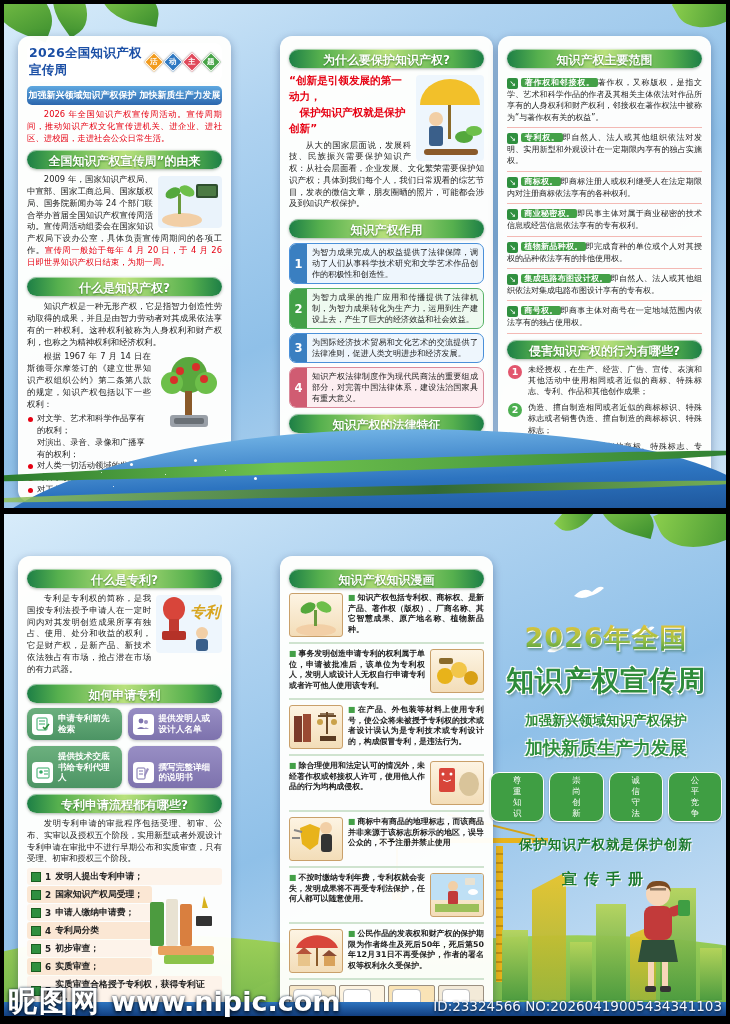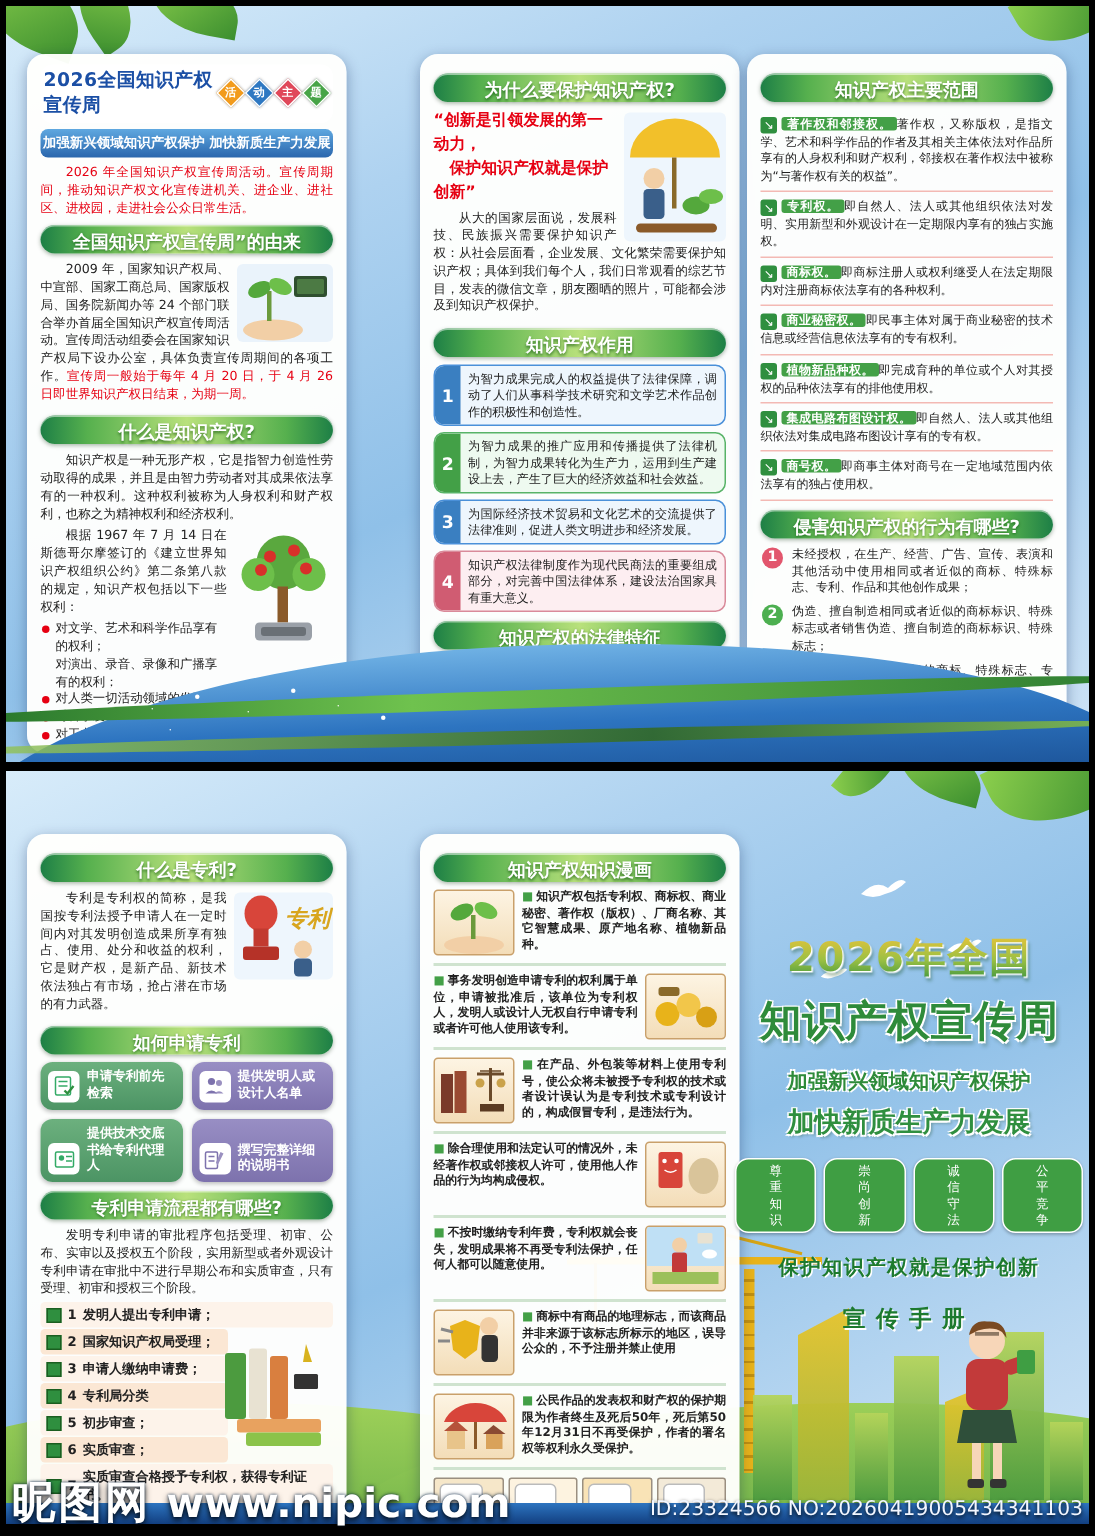--- a/index.html
+++ b/index.html
@@ -481,21 +481,21 @@
     <div class="panel col2">
       <div class="pill"><span>知识产权知识漫画</span></div>
 
       <div class="toon">
         <div class="timg"><svg width="52" height="42" viewBox="0 0 52 42">
               <ellipse cx="26" cy="36" rx="20" ry="6" fill="#f2cfa6"></ellipse>
               <rect x="24" y="16" width="3" height="16" fill="#6a9a3c"></rect>
               <ellipse cx="18" cy="14" rx="8" ry="5" fill="#54a83c" transform="rotate(-25 18 14)"></ellipse>
               <ellipse cx="34" cy="13" rx="8" ry="5" fill="#6dbf4a" transform="rotate(25 34 13)"></ellipse>
             </svg></div>
-        <div class="tx"><i>■</i><span>知识产权包括专利权、商标权、商业秘密、著作权（版权）、厂商名称、其它智慧成果、原产地名称、植物新品种。</span></div>
+        <div class="tx"><i>■</i><span>知识产权包括专利权、商标权、是新产品、著作权（版权）、厂商名称、其它智慧成果、原产地名称、植物新品种。</span></div>
       </div>
       <div class="toon rev">
         <div class="timg"><svg width="52" height="42" viewBox="0 0 52 42">
               <circle cx="14" cy="26" r="8" fill="#e8b31a"></circle>
               <circle cx="28" cy="20" r="8" fill="#f2c64a"></circle>
               <circle cx="40" cy="28" r="7" fill="#d8a015"></circle>
               <rect x="8" y="8" width="14" height="6" rx="2" fill="#8a6a2a"></rect>
             </svg></div>
         <div class="tx"><i>■</i><span>事务发明创造申请专利的权利属于单位，申请被批准后，该单位为专利权人，发明人或设计人无权自行申请专利或者许可他人使用该专利。</span></div>
       </div>
@@ -515,43 +515,43 @@
       <div class="toon rev">
         <div class="timg"><svg width="52" height="42" viewBox="0 0 52 42">
               <rect x="8" y="6" width="16" height="24" rx="2" fill="#d8453a"></rect>
               <circle cx="12" cy="12" r="1.5" fill="#fff"></circle>
               <circle cx="20" cy="12" r="1.5" fill="#fff"></circle>
               <path d="M12 18 Q16 21 20 18" stroke="#fff" fill="none"></path>
               <ellipse cx="38" cy="22" rx="10" ry="12" fill="#d9c49a"></ellipse>
             </svg></div>
         <div class="tx"><i>■</i><span>除合理使用和法定认可的情况外，未经著作权或邻接权人许可，使用他人作品的行为均构成侵权。</span></div>
       </div>
+      <div class="toon">
+        <div class="timg"><svg width="52" height="42" viewBox="0 0 52 42">
+              <path d="M20 6 L30 10 L28 26 L20 32 L12 26 L10 10 Z" fill="#e8b31a"></path>
+              <circle cx="36" cy="10" r="6" fill="#f2cfa6"></circle>
+              <rect x="31" y="16" width="11" height="18" rx="3" fill="#333"></rect>
+              <line x1="4" y1="12" x2="12" y2="14" stroke="#888" stroke-width="2"></line>
+              <line x1="2" y1="20" x2="10" y2="20" stroke="#888" stroke-width="2"></line>
+            </svg></div>
+        <div class="tx"><i>■</i><span>商标中有商品的地理标志，而该商品并非来源于该标志所标示的地区，误导公众的，不予注册并禁止使用</span></div>
+      </div>
       <div class="toon rev">
         <div class="timg"><svg width="52" height="42" viewBox="0 0 52 42">
               <rect x="0" y="0" width="52" height="26" fill="#bfe0f5"></rect>
               <circle cx="22" cy="12" r="5" fill="#f2cfa6"></circle>
               <rect x="17" y="17" width="10" height="14" rx="2" fill="#c23a3a"></rect>
               <rect x="34" y="4" width="10" height="7" rx="1" fill="#e8e2d2"></rect>
               <ellipse cx="42" cy="18" rx="5" ry="3" fill="#fff"></ellipse>
               <rect x="4" y="30" width="44" height="8" fill="#9cc05a"></rect>
             </svg></div>
         <div class="tx"><i>■</i><span>不按时缴纳专利年费，专利权就会丧失，发明成果将不再受专利法保护，任何人都可以随意使用。</span></div>
       </div>
       <div class="toon">
         <div class="timg"><svg width="52" height="42" viewBox="0 0 52 42">
-              <path d="M20 6 L30 10 L28 26 L20 32 L12 26 L10 10 Z" fill="#e8b31a"></path>
-              <circle cx="36" cy="10" r="6" fill="#f2cfa6"></circle>
-              <rect x="31" y="16" width="11" height="18" rx="3" fill="#333"></rect>
-              <line x1="4" y1="12" x2="12" y2="14" stroke="#888" stroke-width="2"></line>
-              <line x1="2" y1="20" x2="10" y2="20" stroke="#888" stroke-width="2"></line>
-            </svg></div>
-        <div class="tx"><i>■</i><span>商标中有商品的地理标志，而该商品并非来源于该标志所标示的地区，误导公众的，不予注册并禁止使用</span></div>
-      </div>
-      <div class="toon">
-        <div class="timg"><svg width="52" height="42" viewBox="0 0 52 42">
               <path d="M6 18 A22 18 0 0 1 48 18 Z" fill="#d8453a"></path>
               <rect x="26" y="18" width="2" height="18" fill="#8a5a2a"></rect>
               <rect x="8" y="24" width="12" height="12" fill="#e8c48a"></rect>
               <path d="M6 24 L14 17 L22 24 Z" fill="#b5533a"></path>
               <rect x="34" y="26" width="11" height="10" fill="#d9a25a"></rect>
               <path d="M32 26 L39 20 L47 26 Z" fill="#8a4a32"></path>
             </svg></div>
         <div class="tx"><i>■</i><span>公民作品的发表权和财产权的保护期限为作者终生及死后50年，死后第50年12月31日不再受保护，作者的署名权等权利永久受保护。</span></div>
       </div>
 

